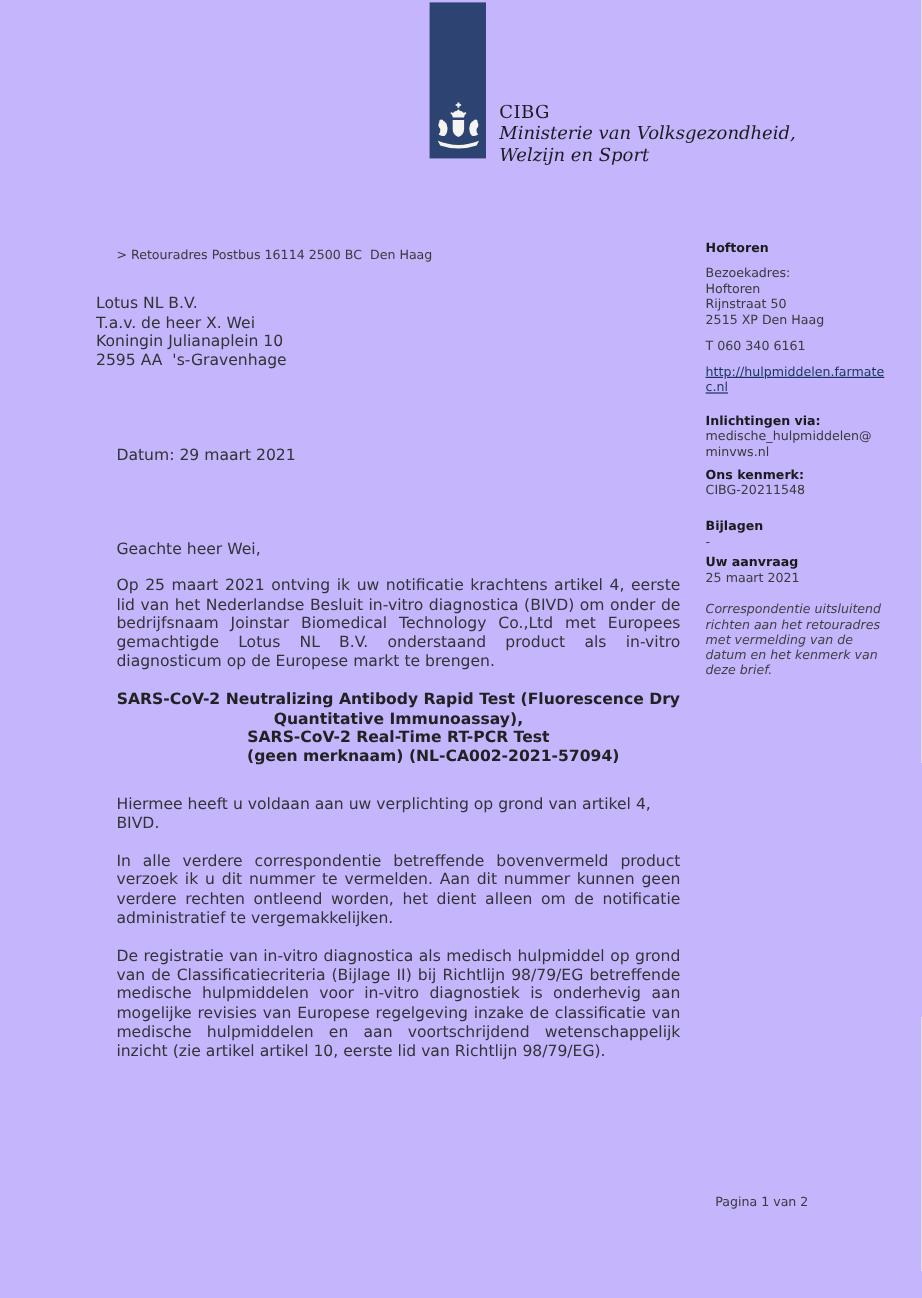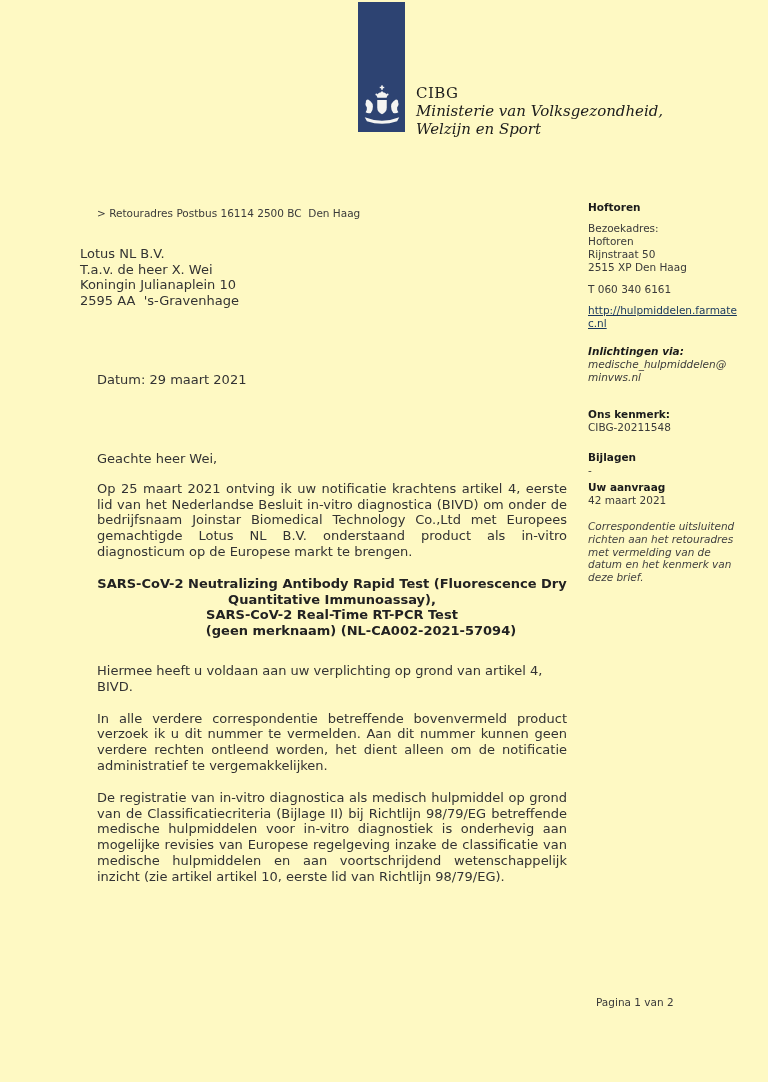--- a/index.html
+++ b/index.html
@@ -1,17 +1,17 @@
 <!DOCTYPE html>
 <html><head>
 <meta charset="utf-8">
 <style>
   html, body { margin:0; padding:0; background:#ffffff; }
   .page {
-    position:relative; width:768px; height:1082px; background:#fef9c3;
+    position:relative; width:768px; height:1082px; background:#c4b5fd;
     font-family:"DejaVu Sans", sans-serif; color:#333; overflow:hidden;
   }
 
   
   .banner {
     position:absolute; left:358px; top:2px; width:47px; height:130px;
     background:#2d4372; display:flex; align-items:flex-end; justify-content:center;
   }
   .banner svg { width:38px; height:46px; margin-bottom:2px; fill:#f4f4f2; }
   .logo-text {
@@ -52,21 +52,21 @@
   
   .sidebar {
     position:absolute; left:588px; top:201px; width:155px;
     font-size:10.5px; line-height:13px; color:#3a3a3a;
   }
   .sb-label { font-weight:bold; color:#1b1b1b; }
   .sb-gap8  { margin-bottom:8px; }
   .sb-gap9  { margin-bottom:9px; }
   .sb-gap15 { margin-bottom:15px; }
   .sb-gap17 { margin-bottom:17px; }
-  .sb-gap24 { margin-bottom:24px;font-style:italic; }
+  .sb-gap24 { margin-bottom:6px; }
   .sb-gap4  { margin-bottom:4px; }
   .sb-gap13 { margin-bottom:13px; }
   .sb-link { color:#17365d; text-decoration:underline; cursor:pointer; word-break:break-all; }
   .sb-note { font-style:italic; line-height:12.8px; color:#3f3f3f; }
 
   .footer {
     position:absolute; left:596px; top:996px;
     font-size:10.5px; color:#3a3a3a;
   }
 </style>
@@ -147,20 +147,20 @@
     <div class="sb-gap17">
       <div class="sb-label">Ons kenmerk:</div>
       <div>CIBG-20211548</div>
     </div>
     <div class="sb-gap4">
       <div class="sb-label">Bijlagen</div>
       <div>-</div>
     </div>
     <div class="sb-gap13">
       <div class="sb-label">Uw aanvraag</div>
-      <div>42 maart 2021</div>
+      <div>25 maart 2021</div>
     </div>
     <div class="sb-note">Correspondentie uitsluitend richten aan het retouradres met vermelding van de datum en het kenmerk van deze brief.</div>
   </div>
 
   <div class="footer">Pagina 1 van 2</div>
 
 </div>
 
 </body></html>

